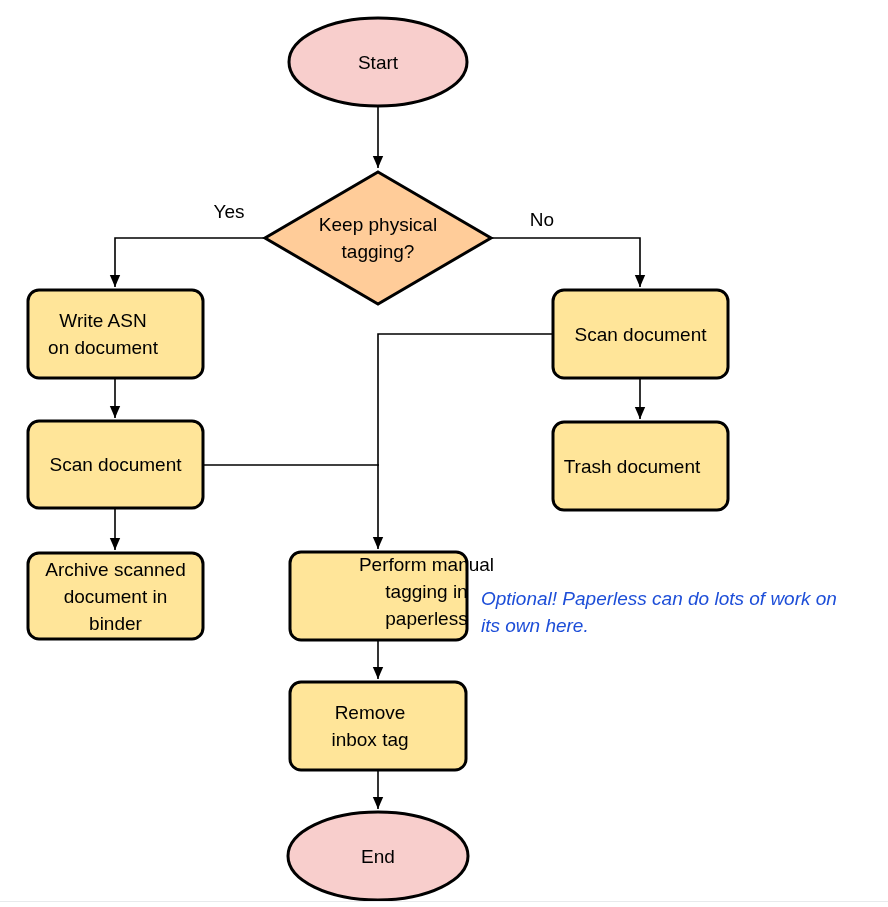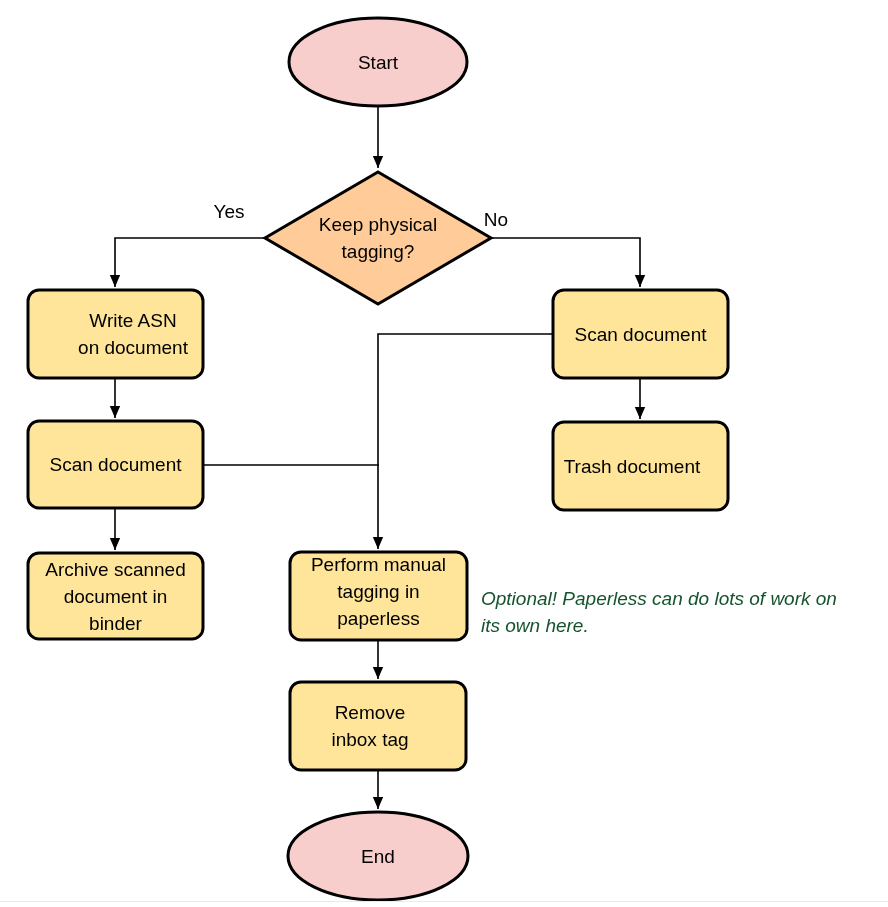--- a/index.html
+++ b/index.html
@@ -50,21 +50,21 @@
     color: #000000;
   }
   .note {
     position: absolute;
     left: 481px;
     top: 585px;
     width: 404px;
     font-size: 19px;
     line-height: 27px;
     font-style: italic;
-    color: #14532d;
+    color: #1d4ed8;
     white-space: pre-line;
   }
   .bottom-border {
     position: absolute;
     left: 0;
     top: 901px;
     width: 888px;
     height: 1px;
     background: #e8eaec;
   }
@@ -102,43 +102,43 @@
     <rect class="shape" x="290" y="552" width="177" height="88" rx="11" ry="11" fill="#ffe599"></rect>
     <rect class="shape" x="290" y="682" width="176" height="88" rx="11" ry="11" fill="#ffe599"></rect>
     <ellipse class="shape" cx="378" cy="856" rx="90" ry="44" fill="#f8cecc"></ellipse>
   </svg>
 
   <div class="node-label" style="left:289px; top:18px; width:178px; height:88px;text-align:right;">Start</div>
 
   <div class="node-label" style="left:265px; top:172px; width:226px; height:132px;">Keep physical
 tagging?</div>
 
-  <div class="node-label" style="left:28px; top:290px; width:150px; height:88px;padding-left:30px;">Write ASN
+  <div class="node-label" style="left:28px; top:290px; width:150px; height:88px;">Write ASN
 on document</div>
 
   <div class="node-label" style="left:28px; top:421px; width:175px; height:87px;">Scan document</div>
 
   <div class="node-label" style="left:28px; top:553px; width:175px; height:86px;">Archive scanned
 document in
 binder</div>
 
   <div class="node-label" style="left:553px; top:290px; width:175px; height:88px;">Scan document</div>
 
   <div class="node-label" style="left:553px; top:422px; width:158px; height:88px;">Trash document</div>
 
-  <div class="node-label" style="left:290px; top:552px; width:177px; height:78px;">Perform manual
+  <div class="node-label" style="left:290px; top:552px; width:177px; height:78px;padding-left:48px;">Perform manual
 tagging in
 paperless</div>
 
   <div class="node-label" style="left:290px; top:682px; width:160px; height:88px;">Remove
 inbox tag</div>
 
   <div class="node-label" style="left:288px; top:812px; width:180px; height:88px;">End</div>
 
   <div class="edge-label" style="left:199px; top:199px; width:60px; height:26px;">Yes</div>
 
-  <div class="edge-label" style="left:466px; top:207px; width:60px; height:26px;">No</div>
+  <div class="edge-label" style="left:512px; top:207px; width:60px; height:26px;">No</div>
 
   <div class="note">Optional! Paperless can do lots of work on
 its own here.</div>
 
   <div class="bottom-border"></div>
 </div>
 
 </body></html>

